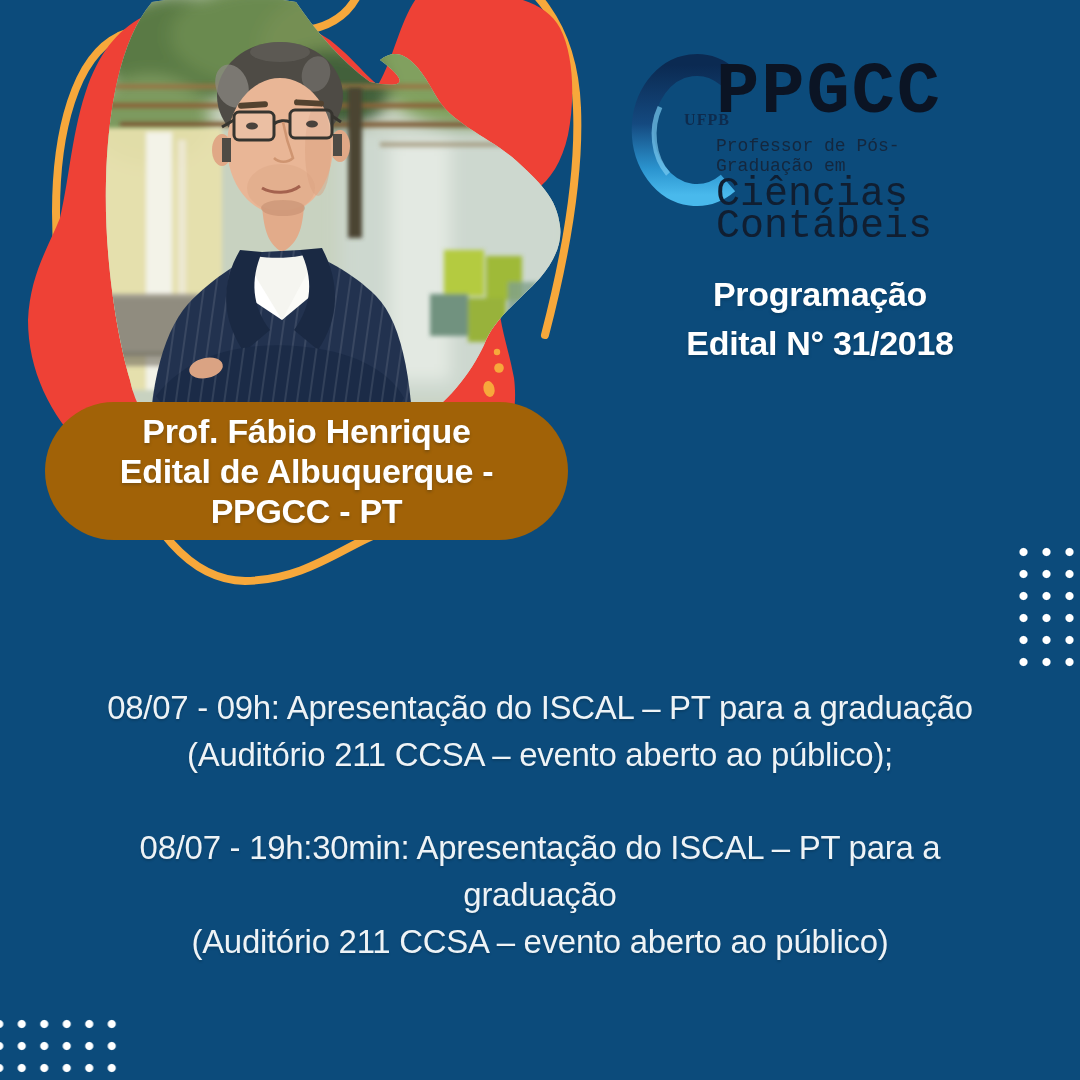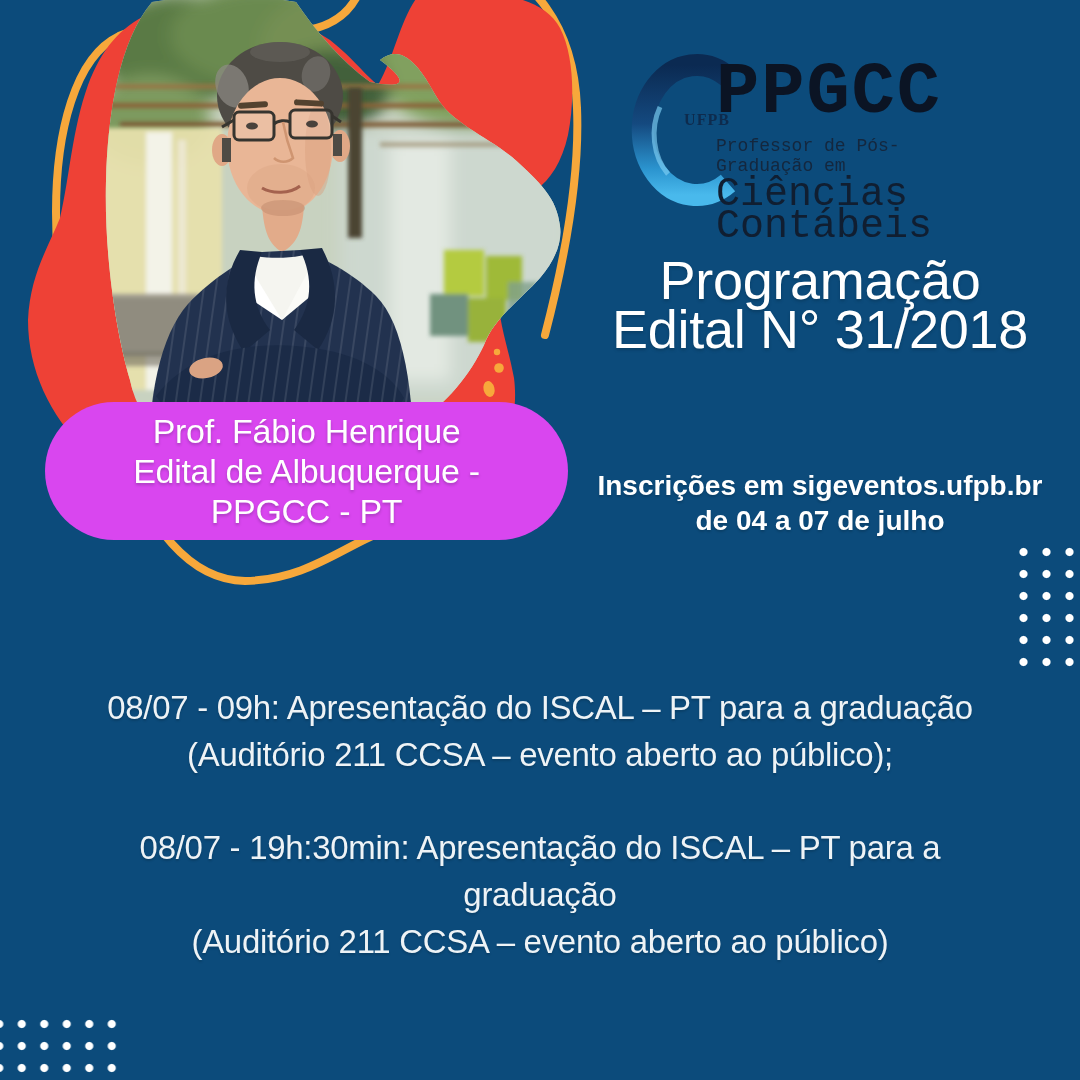--- a/index.html
+++ b/index.html
@@ -8,38 +8,38 @@
     position:relative;width:1080px;height:1080px;overflow:hidden;
     background:#0c4b7b;
     font-family:"Liberation Sans","DejaVu Sans",sans-serif;
   }
   .abs{position:absolute;}
   
   #hero{left:0;top:0;}
   
   .badge{
     left:45px;top:402px;width:523px;height:138px;border-radius:70px;
-    background:#d946ef;color:#ffffff;display:flex;flex-direction:column;
+    background:#a16207;color:#ffffff;display:flex;flex-direction:column;
     justify-content:center;align-items:center;text-align:center;
-    font-weight:normal;font-size:34px;line-height:40px;letter-spacing:-0.3px;
+    font-weight:bold;font-size:34px;line-height:40px;letter-spacing:-0.3px;
     text-shadow:0 2px 3px rgba(20,30,40,.25);z-index:6;
   }
   
   .logo-crescent{left:628px;top:52px;z-index:3;}
   .logo-text{
     left:716px;top:58px;width:270px;z-index:3;
     font-family:Liberation Mono, monospace;color:#0b1424;
   }
   .logo-acronym{font-size:72px;line-height:70px;font-weight:bold;letter-spacing:2px;}
   .logo-sub1{font-size:18px;line-height:20px;margin-top:8px;color:#14273e;}
   .logo-sub2{font-size:40px;line-height:32px;margin-top:3px;color:#101e31;}
   
   .heading{
-    left:570px;top:256px;width:500px;text-align:center;color:#ffffff;
-    font-weight:normal;font-size:54px;line-height:49px;letter-spacing:-0.3px;
+    left:570px;top:270px;width:500px;text-align:center;color:#ffffff;
+    font-weight:bold;font-size:34px;line-height:49px;letter-spacing:-0.3px;
     text-shadow:0 2px 3px rgba(7,40,64,.35);
   }
   
   .registration{
     left:570px;top:468px;width:500px;text-align:center;color:#ffffff;
     font-weight:bold;font-size:28px;line-height:35px;
     text-shadow:0 2px 2px rgba(7,40,64,.3);
   }
   
   .schedule{
@@ -238,24 +238,20 @@
     <div class="logo-acronym">PPGCC</div>
     <div class="logo-sub1">Professor de Pós-Graduação em</div>
     <div class="logo-sub2">Ciências Contábeis</div>
   </div>
 
   <div class="abs heading">
     <div>Programação</div>
     <div>Edital N° 31/2018</div>
   </div>
 
-  <div class="abs registration">
-    <div>Inscrições em sigeventos.ufpb.br</div>
-    <div>de 04 a 07 de julho</div>
-  </div>
 
   <div class="abs schedule">
     <div class="event1">
       <div>08/07 - 09h: Apresentação do ISCAL – PT para a graduação</div>
       <div>(Auditório 211 CCSA – evento aberto ao público);</div>
     </div>
     <div class="event2">
       <div>08/07 - 19h:30min: Apresentação do ISCAL – PT para a</div>
       <div>graduação</div>
       <div>(Auditório 211 CCSA – evento aberto ao público)</div>

